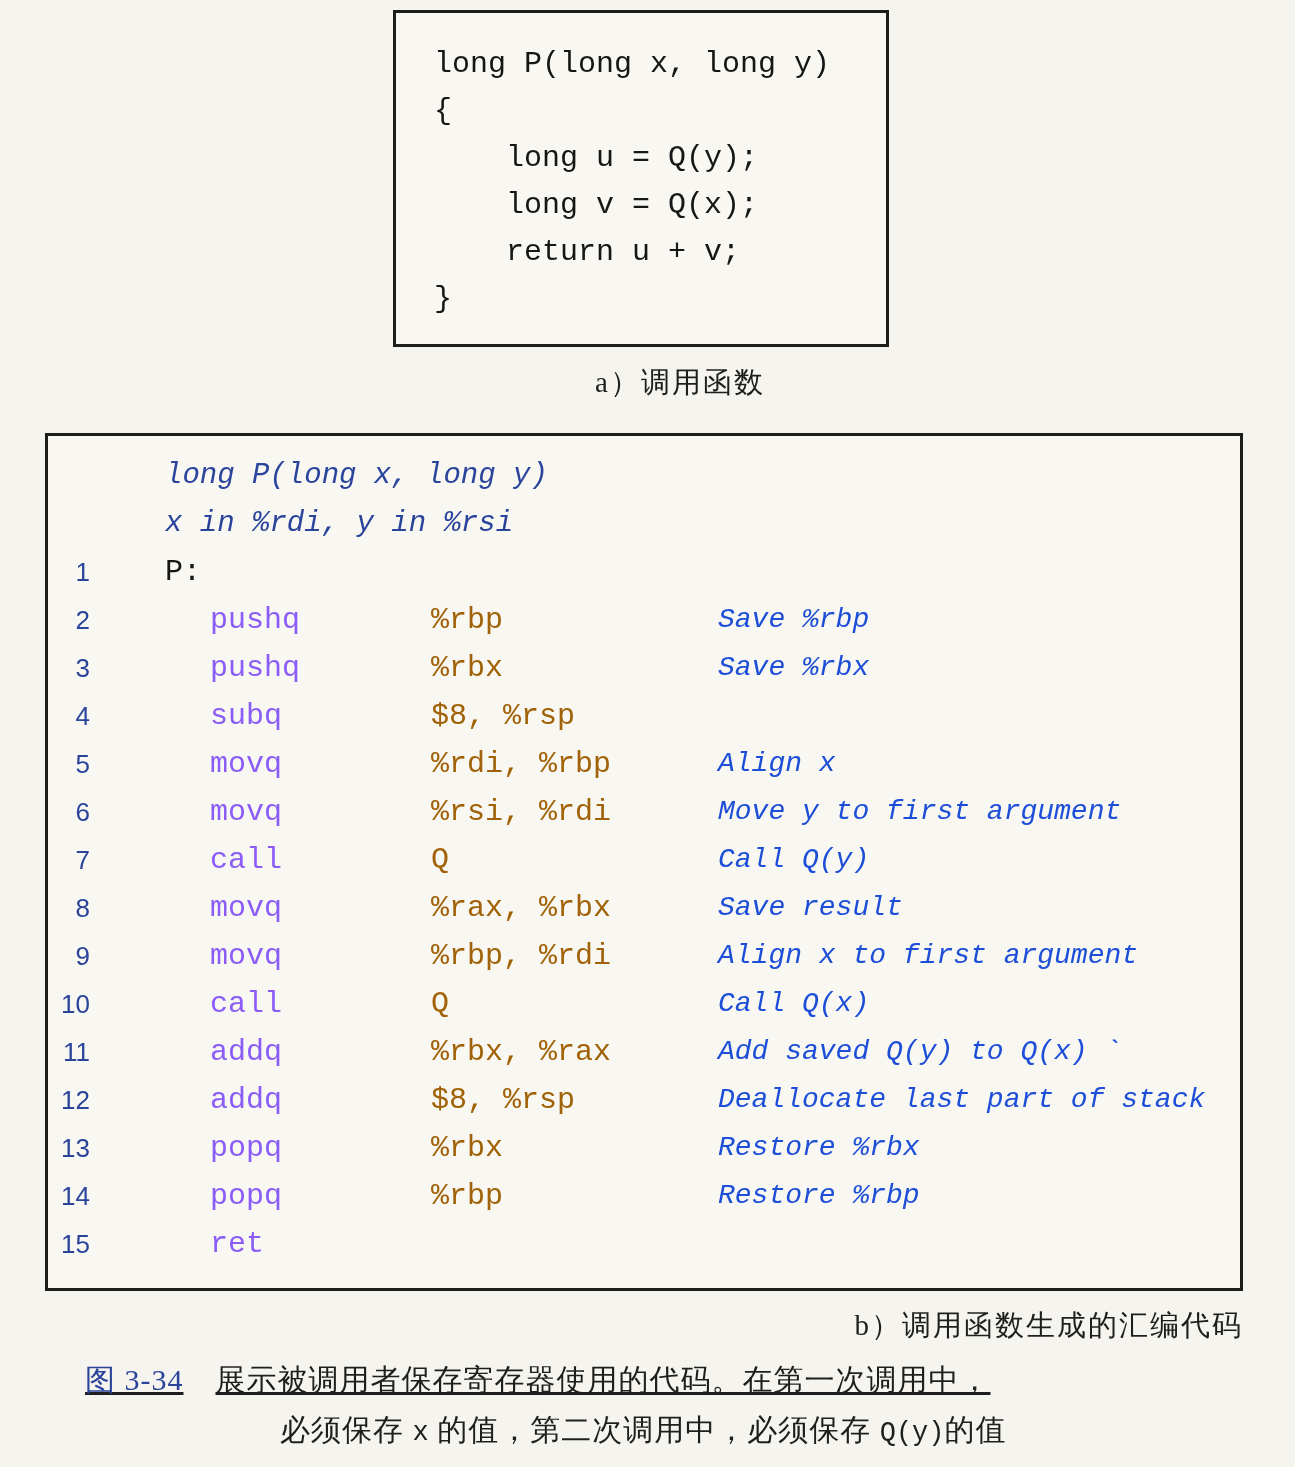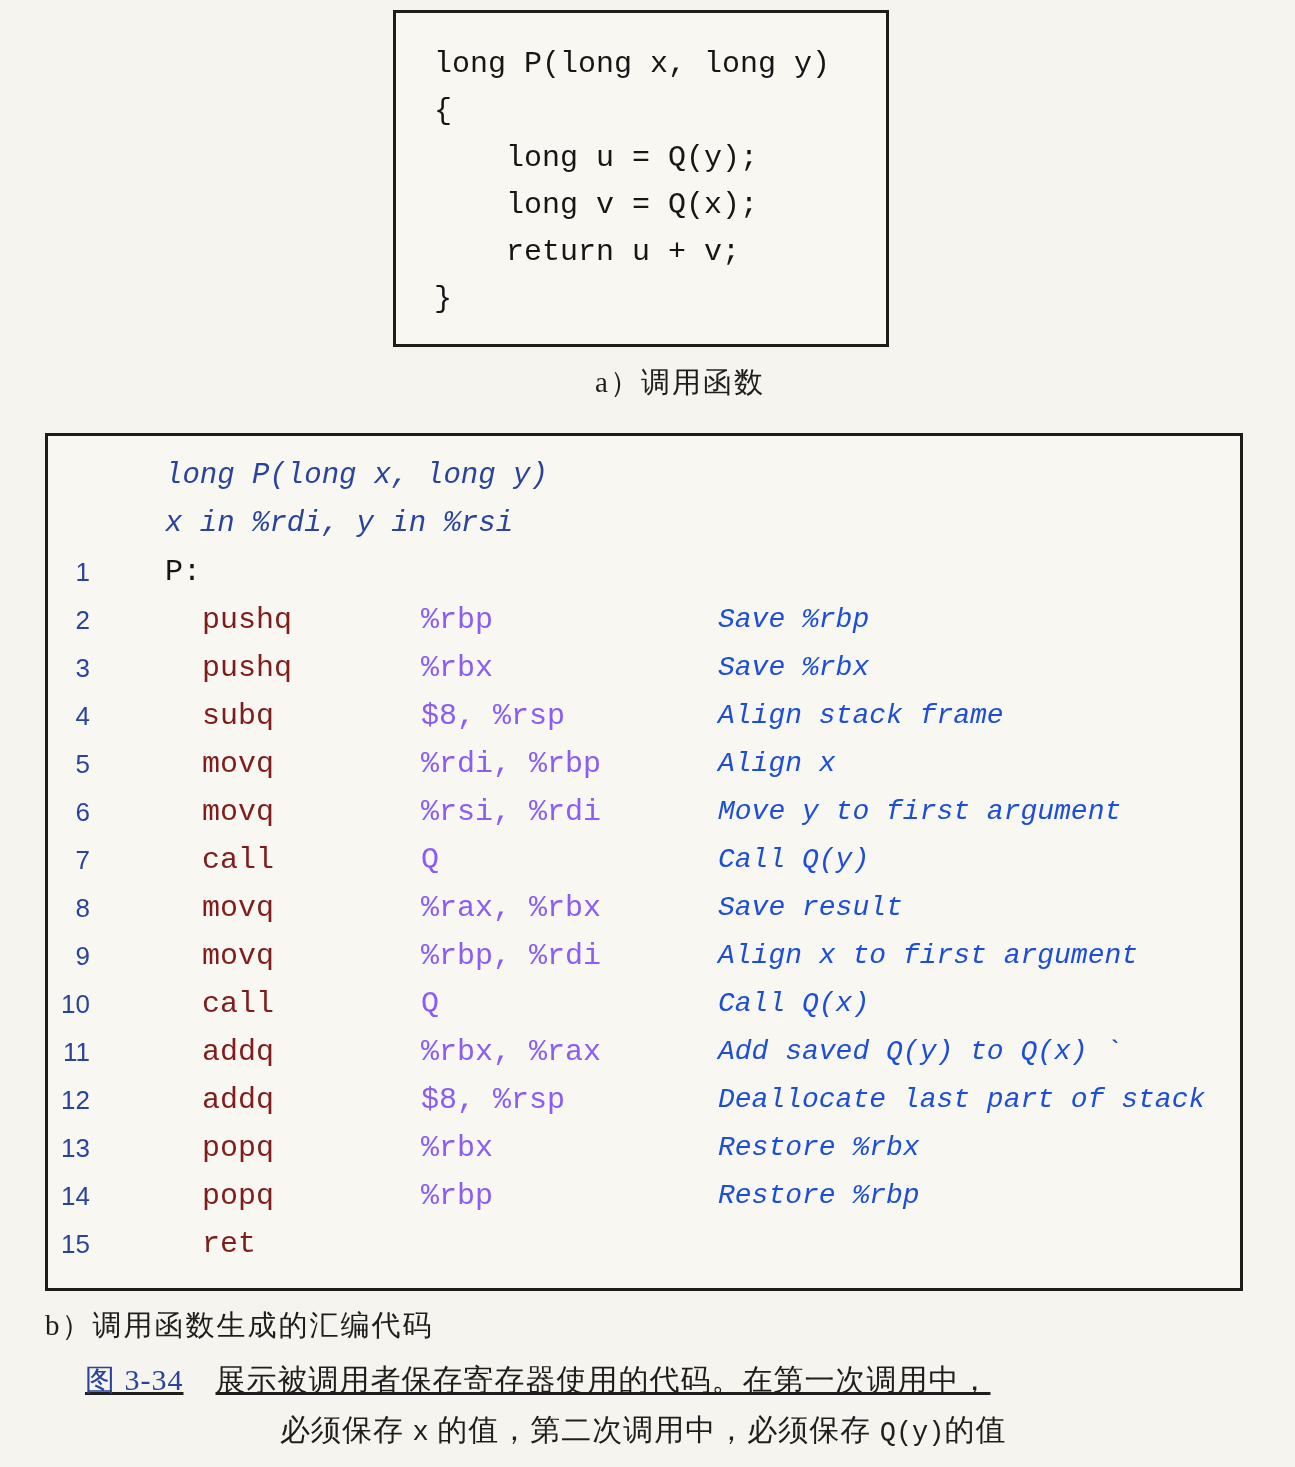--- a/index.html
+++ b/index.html
@@ -55,38 +55,38 @@
     left: 0; width: 42px; text-align: right;
     font-family: "Liberation Sans", "DejaVu Sans", sans-serif;
     font-size: 26px; color: #2a449c;
   }
   .lbl {
     left: 117px;
     font-family: "Liberation Mono", "DejaVu Sans Mono", monospace;
     font-size: 30px; color: #161616;
   }
   .opcode {
-    left: 154px;
-    font-family: "Liberation Mono", "DejaVu Sans Mono", monospace;
-    font-size: 30px; color: #7f1d1d;
+    left: 162px;
+    font-family: "Liberation Mono", "DejaVu Sans Mono", monospace;
+    font-size: 30px; color: #8b5cf6;
   }
   .operands {
-    left: 373px;
-    font-family: "Liberation Mono", "DejaVu Sans Mono", monospace;
-    font-size: 30px; color: #8b5cf6;
+    left: 383px;
+    font-family: "Liberation Mono", "DejaVu Sans Mono", monospace;
+    font-size: 30px; color: #a16207;
   }
   .comment {
     left: 670px;
     font-family: "Liberation Mono", "DejaVu Sans Mono", monospace;
     font-style: italic;
     font-size: 28px; color: #1d4ed8;
   }
   .caption-b {
     left: 45px; top: 1306px; width: 1198px;
-    text-align: left;
+    text-align: right;
     font-size: 29px; letter-spacing: 2px;
   }
 
   
   .fig-line1 { left: 85px; top: 1360px; font-size: 30px; letter-spacing: 1px; text-decoration: underline; }
   .fig-label { color: #2a449c; margin-right: 32px; }
   .fig-line2 { left: 280px; top: 1410px; font-size: 30px; letter-spacing: 1px; }
   .cap-mono {
     font-family: "Liberation Mono", "DejaVu Sans Mono", monospace;
     font-size: 27px; letter-spacing: 0;
@@ -133,21 +133,20 @@
     <span class="opcode">pushq</span>
     <span class="operands">%rbx</span>
     <span class="comment">Save %rbx</span>
   </div>
 
   <div class="asm-row">
     <span class="ln">4</span>
     <span class="lbl"></span>
     <span class="opcode">subq</span>
     <span class="operands">$8, %rsp</span>
-    <span class="comment">Align stack frame</span>
   </div>
 
   <div class="asm-row">
     <span class="ln">5</span>
     <span class="lbl"></span>
     <span class="opcode">movq</span>
     <span class="operands">%rdi, %rbp</span>
     <span class="comment">Align x</span>
   </div>
 

